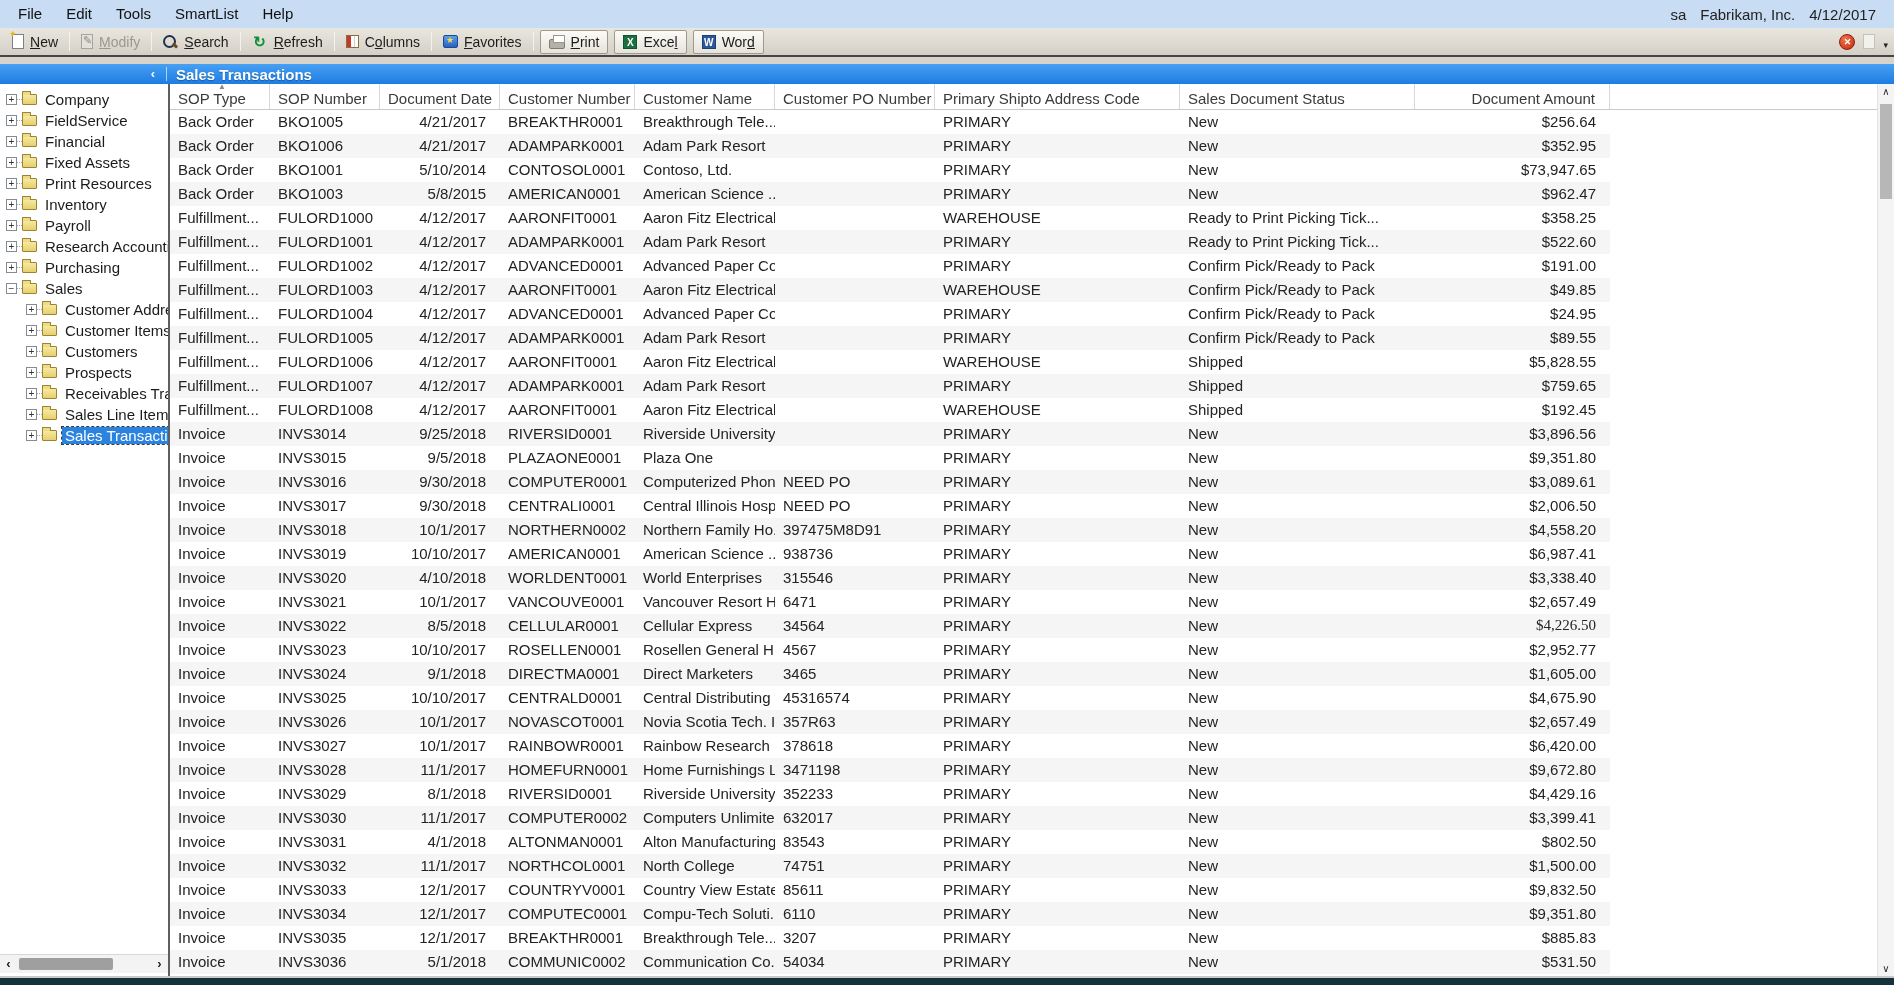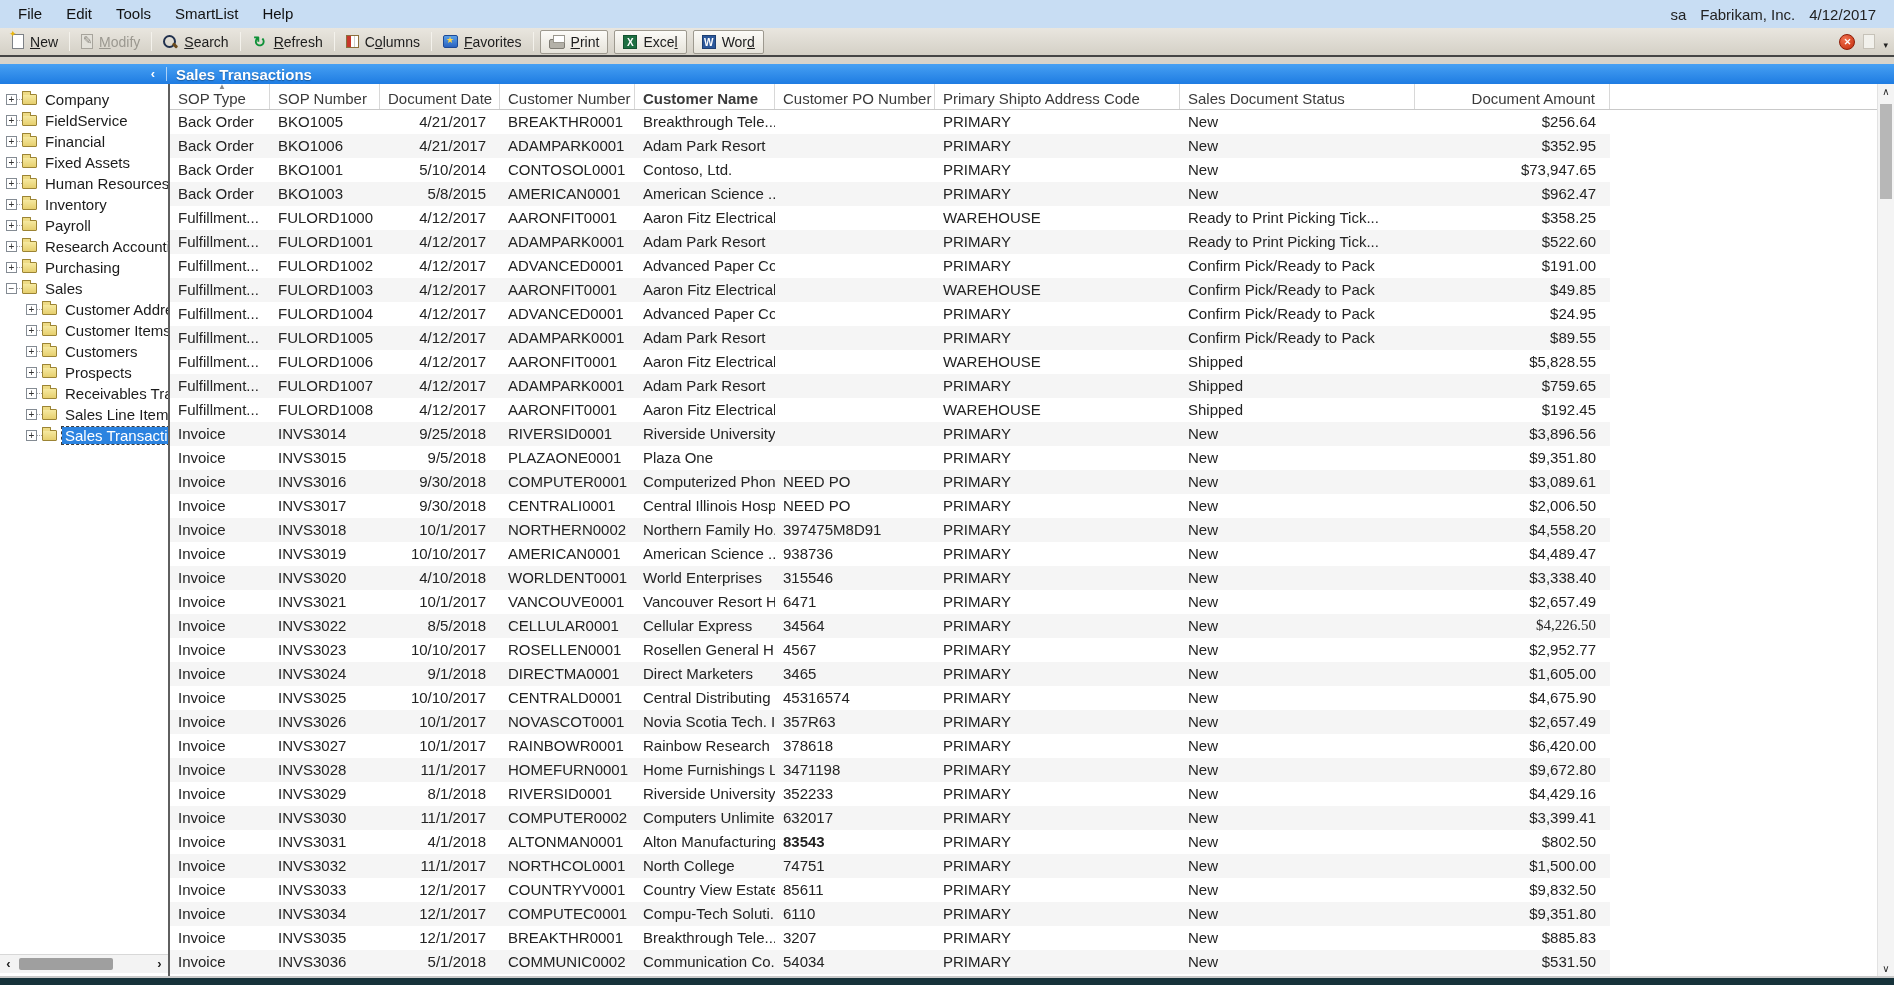--- a/index.html
+++ b/index.html
@@ -192,21 +192,21 @@
           <div class="tree-item">
             <span class="expander">+</span>
             <span class="conn"></span>
             <span class="folder"></span>
             <span class="tree-label">Fixed Assets</span>
           </div>
           <div class="tree-item">
             <span class="expander">+</span>
             <span class="conn"></span>
             <span class="folder"></span>
-            <span class="tree-label">Human Resources</span>
+            <span class="tree-label">Print Resources</span>
           </div>
           <div class="tree-item">
             <span class="expander">+</span>
             <span class="conn"></span>
             <span class="folder"></span>
             <span class="tree-label">Inventory</span>
           </div>
           <div class="tree-item">
             <span class="expander">+</span>
             <span class="conn"></span>
@@ -282,21 +282,21 @@
         <span class="hs-arrow">›</span>
       </div>
     </div>
 
     <div class="tablearea">
       <div class="thead">
           <div class="th" style="width: 100px;">SOP Type<span class="sort">▲</span></div>
           <div class="th" style="width: 110px;">SOP Number</div>
           <div class="th right" style="width: 120px;">Document Date</div>
           <div class="th" style="width: 135px;">Customer Number</div>
-          <div class="th" style="width: 140px; font-weight: bold;">Customer Name</div>
+          <div class="th" style="width: 140px;">Customer Name</div>
           <div class="th" style="width: 160px;">Customer PO Number</div>
           <div class="th" style="width: 245px;">Primary Shipto Address Code</div>
           <div class="th" style="width: 235px;">Sales Document Status</div>
           <div class="th right" style="width: 195px;">Document Amount</div>
         </div>
       <div class="tbody">
           <div class="tr">
             <div class="td" style="width: 100px;">Back Order</div>
             <div class="td" style="width: 110px;">BKO1005</div>
             <div class="td right" style="width: 120px;">4/21/2017</div>
@@ -496,21 +496,21 @@
           </div>
           <div class="tr">
             <div class="td" style="width: 100px;">Invoice</div>
             <div class="td" style="width: 110px;">INVS3019</div>
             <div class="td right" style="width: 120px;">10/10/2017</div>
             <div class="td" style="width: 135px;">AMERICAN0001</div>
             <div class="td" style="width: 140px;">American Science ...</div>
             <div class="td" style="width: 160px;">938736</div>
             <div class="td" style="width: 245px;">PRIMARY</div>
             <div class="td" style="width: 235px;">New</div>
-            <div class="td right" style="width: 195px;">$4,489.47</div>
+            <div class="td right" style="width: 195px;">$6,987.41</div>
           </div>
           <div class="tr">
             <div class="td" style="width: 100px;">Invoice</div>
             <div class="td" style="width: 110px;">INVS3020</div>
             <div class="td right" style="width: 120px;">4/10/2018</div>
             <div class="td" style="width: 135px;">WORLDENT0001</div>
             <div class="td" style="width: 140px;">World Enterprises</div>
             <div class="td" style="width: 160px;">315546</div>
             <div class="td" style="width: 245px;">PRIMARY</div>
             <div class="td" style="width: 235px;">New</div>
@@ -625,21 +625,21 @@
             <div class="td" style="width: 245px;">PRIMARY</div>
             <div class="td" style="width: 235px;">New</div>
             <div class="td right" style="width: 195px;">$3,399.41</div>
           </div>
           <div class="tr">
             <div class="td" style="width: 100px;">Invoice</div>
             <div class="td" style="width: 110px;">INVS3031</div>
             <div class="td right" style="width: 120px;">4/1/2018</div>
             <div class="td" style="width: 135px;">ALTONMAN0001</div>
             <div class="td" style="width: 140px;">Alton Manufacturing</div>
-            <div class="td" style="width: 160px; font-weight: bold;">83543</div>
+            <div class="td" style="width: 160px;">83543</div>
             <div class="td" style="width: 245px;">PRIMARY</div>
             <div class="td" style="width: 235px;">New</div>
             <div class="td right" style="width: 195px;">$802.50</div>
           </div>
           <div class="tr">
             <div class="td" style="width: 100px;">Invoice</div>
             <div class="td" style="width: 110px;">INVS3032</div>
             <div class="td right" style="width: 120px;">11/1/2017</div>
             <div class="td" style="width: 135px;">NORTHCOL0001</div>
             <div class="td" style="width: 140px;">North College</div>

